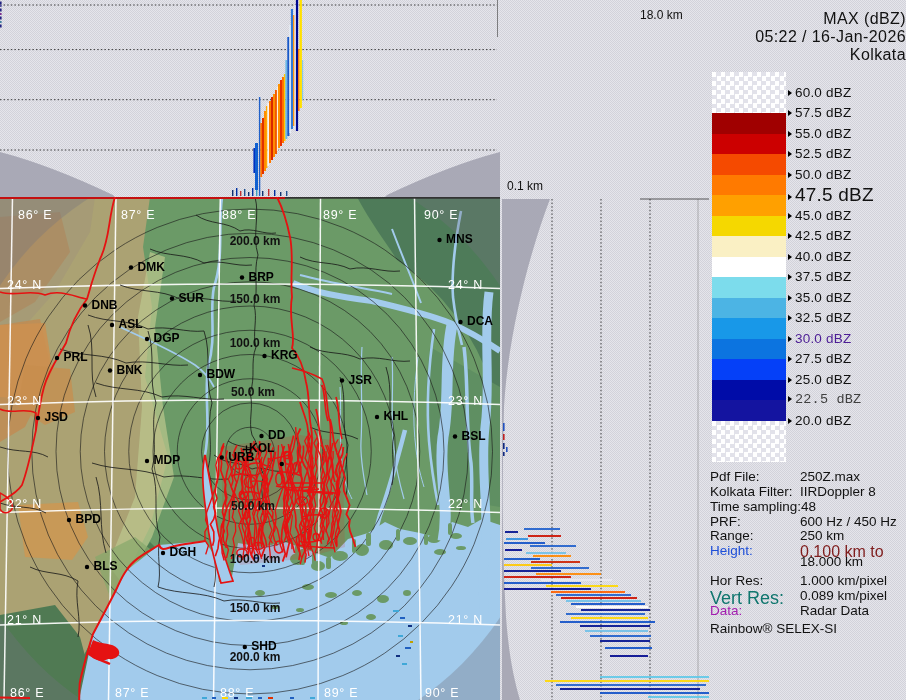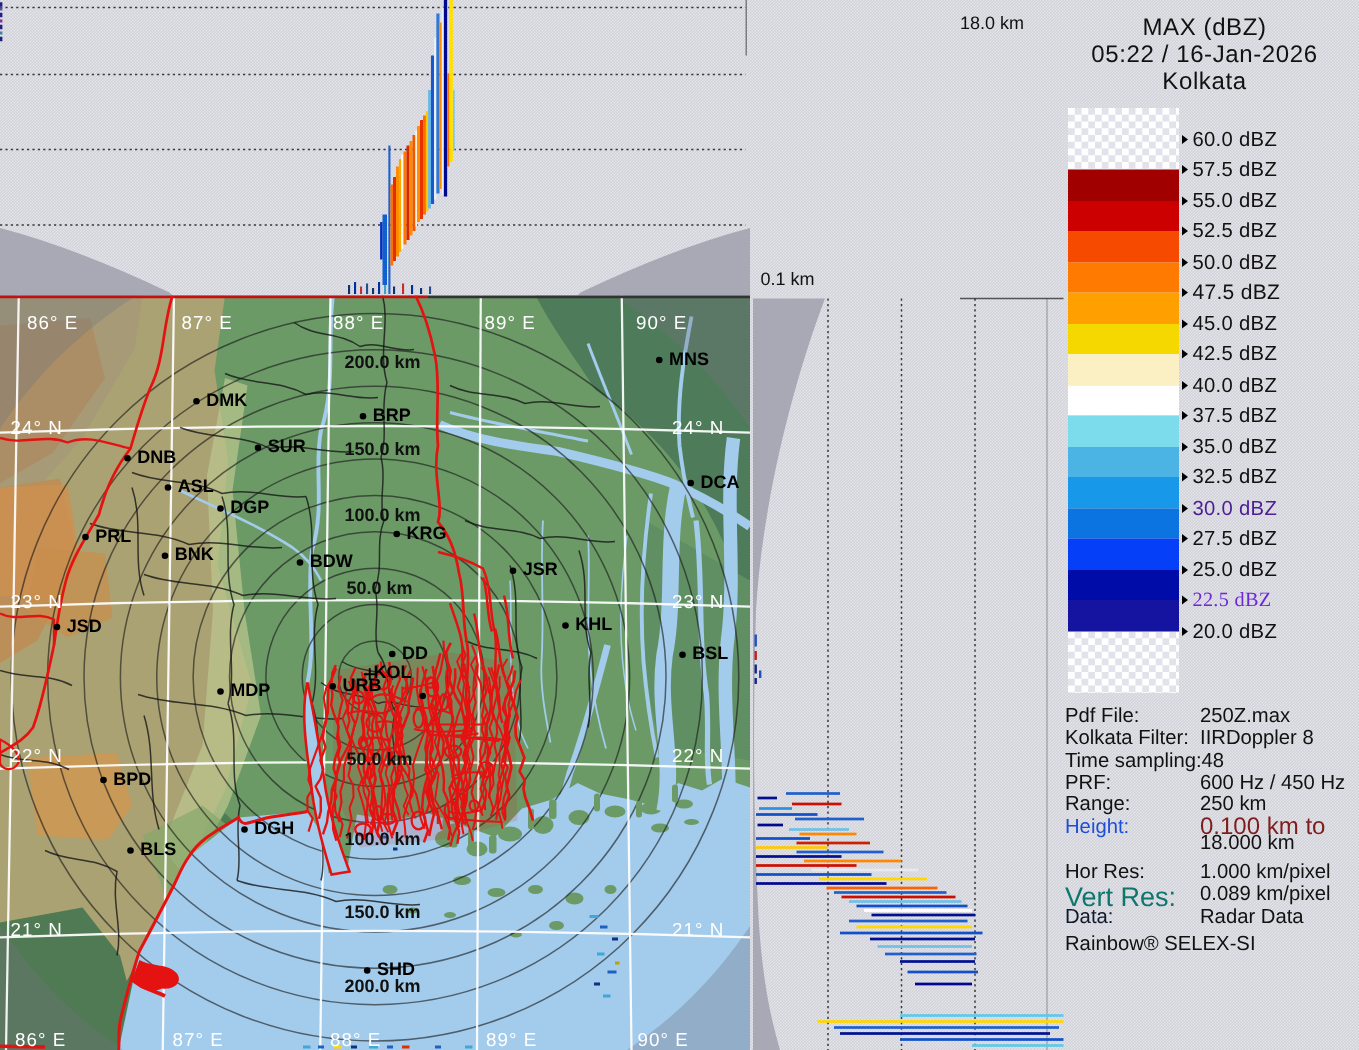--- a/index.html
+++ b/index.html
@@ -420,21 +420,21 @@
 <circle cx="87" cy="370.0" r="2.2" fill="#000"></circle>
 <text x="93.5" y="373.0" font-family="Liberation Sans, sans-serif" font-size="12" font-weight="bold" fill="#000">BLS</text>
 <circle cx="244.8" cy="450.0" r="2.2" fill="#000"></circle>
 <text x="251.3" y="453.0" font-family="Liberation Sans, sans-serif" font-size="12" font-weight="bold" fill="#000">SHD</text>
 <circle cx="281.8" cy="267.0" r="2.2" fill="#000"></circle>
 <path d="M246.5,248.5 v8 M242.5,252.5 h8" stroke="#000" stroke-width="1.3" fill="none"></path>
 <text x="249" y="255.0" font-family="Liberation Sans, sans-serif" font-size="12" font-weight="bold" fill="#000">KOL</text>
 </svg>
 <div style="font-family:'Liberation Sans',sans-serif;position:absolute;color:#111;font-size:12px;left:640px;top:8px">18.0 km</div>
 <div style="font-family:'Liberation Sans',sans-serif;position:absolute;color:#111;font-size:12px;left:507px;top:179px">0.1 km</div>
-<div style="font-family:'Liberation Sans',sans-serif;position:absolute;color:#111;left:700px;top:10px;width:206px;text-align:center;font-size:16px;line-height:17.8px;letter-spacing:0.4px">MAX (dBZ)<br>05:22 / 16-Jan-2026<br>Kolkata</div>
+<div style="font-family:'Liberation Sans',sans-serif;position:absolute;color:#111;left:700px;top:10px;width:206px;text-align:right;font-size:16px;line-height:17.8px;letter-spacing:0.4px">MAX (dBZ)<br>05:22 / 16-Jan-2026<br>Kolkata</div>
 <div style="position:absolute;left:712px;top:72px;width:74px;height:41px;background-color:#FFFFFF;background-image:conic-gradient(#E2E2EA 0.25turn,#FFFFFF 0.25turn 0.5turn,#E2E2EA 0.5turn 0.75turn,#FFFFFF 0.75turn);background-size:9px 9px;"></div>
 <div style="position:absolute;left:712px;top:420.5px;width:74px;height:41px;background-color:#FFFFFF;background-image:conic-gradient(#E2E2EA 0.25turn,#FFFFFF 0.25turn 0.5turn,#E2E2EA 0.5turn 0.75turn,#FFFFFF 0.75turn);background-size:9px 9px;"></div>
 <div style="position:absolute;left:712px;top:113.0px;width:74px;height:20.5px;background:#A00000"></div>
 <div style="position:absolute;left:712px;top:133.5px;width:74px;height:20.5px;background:#CC0000"></div>
 <div style="position:absolute;left:712px;top:154.0px;width:74px;height:20.5px;background:#F54A00"></div>
 <div style="position:absolute;left:712px;top:174.5px;width:74px;height:20.5px;background:#FF7A00"></div>
 <div style="position:absolute;left:712px;top:195.0px;width:74px;height:20.5px;background:#FFA000"></div>
 <div style="position:absolute;left:712px;top:215.5px;width:74px;height:20.5px;background:#F5D800"></div>
 <div style="position:absolute;left:712px;top:236.0px;width:74px;height:20.5px;background:#FAF0C4"></div>
 <div style="position:absolute;left:712px;top:256.5px;width:74px;height:20.5px;background:#FFFFFF"></div>
@@ -443,43 +443,43 @@
 <div style="position:absolute;left:712px;top:318.0px;width:74px;height:20.5px;background:#1898E8"></div>
 <div style="position:absolute;left:712px;top:338.5px;width:74px;height:20.5px;background:#0C74E0"></div>
 <div style="position:absolute;left:712px;top:359.0px;width:74px;height:20.5px;background:#0540F8"></div>
 <div style="position:absolute;left:712px;top:379.5px;width:74px;height:20.5px;background:#000CA8"></div>
 <div style="position:absolute;left:712px;top:400.0px;width:74px;height:20.5px;background:#1414A0"></div>
 <div style="font-family:'Liberation Sans',sans-serif;position:absolute;color:#111;left:788px;top:84.5px;font-size:13.5px;line-height:15px;letter-spacing:0.2px"><span style="display:inline-block;width:0;height:0;border-top:3.5px solid transparent;border-bottom:3.5px solid transparent;border-left:4.5px solid #000;margin-right:3px;margin-bottom:1px"></span>60.0 dBZ</div>
 <div style="font-family:'Liberation Sans',sans-serif;position:absolute;color:#111;left:788px;top:105.0px;font-size:13.5px;line-height:15px;letter-spacing:0.2px"><span style="display:inline-block;width:0;height:0;border-top:3.5px solid transparent;border-bottom:3.5px solid transparent;border-left:4.5px solid #000;margin-right:3px;margin-bottom:1px"></span>57.5 dBZ</div>
 <div style="font-family:'Liberation Sans',sans-serif;position:absolute;color:#111;left:788px;top:125.5px;font-size:13.5px;line-height:15px;letter-spacing:0.2px"><span style="display:inline-block;width:0;height:0;border-top:3.5px solid transparent;border-bottom:3.5px solid transparent;border-left:4.5px solid #000;margin-right:3px;margin-bottom:1px"></span>55.0 dBZ</div>
 <div style="font-family:'Liberation Sans',sans-serif;position:absolute;color:#111;left:788px;top:146.0px;font-size:13.5px;line-height:15px;letter-spacing:0.2px"><span style="display:inline-block;width:0;height:0;border-top:3.5px solid transparent;border-bottom:3.5px solid transparent;border-left:4.5px solid #000;margin-right:3px;margin-bottom:1px"></span>52.5 dBZ</div>
 <div style="font-family:'Liberation Sans',sans-serif;position:absolute;color:#111;left:788px;top:166.5px;font-size:13.5px;line-height:15px;letter-spacing:0.2px"><span style="display:inline-block;width:0;height:0;border-top:3.5px solid transparent;border-bottom:3.5px solid transparent;border-left:4.5px solid #000;margin-right:3px;margin-bottom:1px"></span>50.0 dBZ</div>
-<div style="font-family:'Liberation Sans',sans-serif;position:absolute;color:#111;left:788px;top:187.0px;font-size:14px;line-height:15px;letter-spacing:0.2px"><span style="display:inline-block;width:0;height:0;border-top:3.5px solid transparent;border-bottom:3.5px solid transparent;border-left:4.5px solid #000;margin-right:3px;margin-bottom:1px"></span>47.5 dBZ</div>
+<div style="font-family:'Liberation Sans',sans-serif;position:absolute;color:#111;left:788px;top:187.0px;font-size:19px;line-height:15px;letter-spacing:0.2px"><span style="display:inline-block;width:0;height:0;border-top:3.5px solid transparent;border-bottom:3.5px solid transparent;border-left:4.5px solid #000;margin-right:3px;margin-bottom:1px"></span>47.5 dBZ</div>
 <div style="font-family:'Liberation Sans',sans-serif;position:absolute;color:#111;left:788px;top:207.5px;font-size:13.5px;line-height:15px;letter-spacing:0.2px"><span style="display:inline-block;width:0;height:0;border-top:3.5px solid transparent;border-bottom:3.5px solid transparent;border-left:4.5px solid #000;margin-right:3px;margin-bottom:1px"></span>45.0 dBZ</div>
 <div style="font-family:'Liberation Sans',sans-serif;position:absolute;color:#111;left:788px;top:228.0px;font-size:13.5px;line-height:15px;letter-spacing:0.2px"><span style="display:inline-block;width:0;height:0;border-top:3.5px solid transparent;border-bottom:3.5px solid transparent;border-left:4.5px solid #000;margin-right:3px;margin-bottom:1px"></span>42.5 dBZ</div>
 <div style="font-family:'Liberation Sans',sans-serif;position:absolute;color:#111;left:788px;top:248.5px;font-size:13.5px;line-height:15px;letter-spacing:0.2px"><span style="display:inline-block;width:0;height:0;border-top:3.5px solid transparent;border-bottom:3.5px solid transparent;border-left:4.5px solid #000;margin-right:3px;margin-bottom:1px"></span>40.0 dBZ</div>
 <div style="font-family:'Liberation Sans',sans-serif;position:absolute;color:#111;left:788px;top:269.0px;font-size:13.5px;line-height:15px;letter-spacing:0.2px"><span style="display:inline-block;width:0;height:0;border-top:3.5px solid transparent;border-bottom:3.5px solid transparent;border-left:4.5px solid #000;margin-right:3px;margin-bottom:1px"></span>37.5 dBZ</div>
 <div style="font-family:'Liberation Sans',sans-serif;position:absolute;color:#111;left:788px;top:289.5px;font-size:13.5px;line-height:15px;letter-spacing:0.2px"><span style="display:inline-block;width:0;height:0;border-top:3.5px solid transparent;border-bottom:3.5px solid transparent;border-left:4.5px solid #000;margin-right:3px;margin-bottom:1px"></span>35.0 dBZ</div>
 <div style="font-family:'Liberation Sans',sans-serif;position:absolute;color:#111;left:788px;top:310.0px;font-size:13.5px;line-height:15px;letter-spacing:0.2px"><span style="display:inline-block;width:0;height:0;border-top:3.5px solid transparent;border-bottom:3.5px solid transparent;border-left:4.5px solid #000;margin-right:3px;margin-bottom:1px"></span>32.5 dBZ</div>
 <div style="font-family:'Liberation Sans',sans-serif;position:absolute;color:#4c1d95;left:788px;top:330.5px;font-size:13.5px;line-height:15px;letter-spacing:0.2px"><span style="display:inline-block;width:0;height:0;border-top:3.5px solid transparent;border-bottom:3.5px solid transparent;border-left:4.5px solid #000;margin-right:3px;margin-bottom:1px"></span>30.0 dBZ</div>
 <div style="font-family:'Liberation Sans',sans-serif;position:absolute;color:#111;left:788px;top:351.0px;font-size:13.5px;line-height:15px;letter-spacing:0.2px"><span style="display:inline-block;width:0;height:0;border-top:3.5px solid transparent;border-bottom:3.5px solid transparent;border-left:4.5px solid #000;margin-right:3px;margin-bottom:1px"></span>27.5 dBZ</div>
 <div style="font-family:'Liberation Sans',sans-serif;position:absolute;color:#111;left:788px;top:371.5px;font-size:13.5px;line-height:15px;letter-spacing:0.2px"><span style="display:inline-block;width:0;height:0;border-top:3.5px solid transparent;border-bottom:3.5px solid transparent;border-left:4.5px solid #000;margin-right:3px;margin-bottom:1px"></span>25.0 dBZ</div>
-<div style="font-family:Liberation Serif, serif;position:absolute;color:#6d28d9;left:788px;top:392.0px;font-size:13.5px;line-height:15px;letter-spacing:0.2px"><span style="display:inline-block;width:0;height:0;border-top:3.5px solid transparent;border-bottom:3.5px solid transparent;border-left:4.5px solid #000;margin-right:3px;margin-bottom:1px"></span>22.5 dBZ</div>
+<div style="font-family:Liberation Mono, monospace;position:absolute;color:#404040;left:788px;top:392.0px;font-size:13.5px;line-height:15px;letter-spacing:0.2px"><span style="display:inline-block;width:0;height:0;border-top:3.5px solid transparent;border-bottom:3.5px solid transparent;border-left:4.5px solid #000;margin-right:3px;margin-bottom:1px"></span>22.5 dBZ</div>
 <div style="font-family:'Liberation Sans',sans-serif;position:absolute;color:#111;left:788px;top:412.5px;font-size:13.5px;line-height:15px;letter-spacing:0.2px"><span style="display:inline-block;width:0;height:0;border-top:3.5px solid transparent;border-bottom:3.5px solid transparent;border-left:4.5px solid #000;margin-right:3px;margin-bottom:1px"></span>20.0 dBZ</div>
 <div style="font-family:'Liberation Sans',sans-serif;position:absolute;color:#111;left:710px;top:469px;font-size:13.5px;white-space:nowrap">Pdf File:</div>
 <div style="font-family:'Liberation Sans',sans-serif;position:absolute;color:#111;left:800px;top:469px;font-size:13.5px;white-space:nowrap">250Z.max</div>
 <div style="font-family:'Liberation Sans',sans-serif;position:absolute;color:#111;left:710px;top:484px;font-size:13.5px;white-space:nowrap">Kolkata Filter:</div>
 <div style="font-family:'Liberation Sans',sans-serif;position:absolute;color:#111;left:800px;top:484px;font-size:13.5px;white-space:nowrap">IIRDoppler 8</div>
 <div style="font-family:'Liberation Sans',sans-serif;position:absolute;color:#111;left:710px;top:499px;font-size:13.5px;white-space:nowrap">Time sampling:48</div>
 <div style="font-family:'Liberation Sans',sans-serif;position:absolute;color:#111;left:710px;top:514px;font-size:13.5px;white-space:nowrap">PRF:</div>
 <div style="font-family:'Liberation Sans',sans-serif;position:absolute;color:#111;left:800px;top:514px;font-size:13.5px;white-space:nowrap">600 Hz / 450 Hz</div>
 <div style="font-family:'Liberation Sans',sans-serif;position:absolute;color:#111;left:710px;top:528px;font-size:13.5px;white-space:nowrap">Range:</div>
 <div style="font-family:'Liberation Sans',sans-serif;position:absolute;color:#111;left:800px;top:528px;font-size:13.5px;white-space:nowrap">250 km</div>
 <div style="font-family:'Liberation Sans',sans-serif;position:absolute;color:#1d4ed8;left:710px;top:543px;font-size:13.5px;white-space:nowrap">Height:</div>
 <div style="font-family:'Liberation Sans',sans-serif;position:absolute;color:#7f1d1d;left:800px;top:543px;font-size:16px;white-space:nowrap">0.100 km to</div>
 <div style="font-family:'Liberation Sans',sans-serif;position:absolute;color:#111;left:710px;top:554px;font-size:13.5px;white-space:nowrap"></div>
 <div style="font-family:'Liberation Sans',sans-serif;position:absolute;color:#111;left:800px;top:554px;font-size:13.5px;white-space:nowrap">18.000 km</div>
 <div style="font-family:'Liberation Sans',sans-serif;position:absolute;color:#111;left:710px;top:573px;font-size:13.5px;white-space:nowrap">Hor Res:</div>
 <div style="font-family:'Liberation Sans',sans-serif;position:absolute;color:#111;left:800px;top:573px;font-size:13.5px;white-space:nowrap">1.000 km/pixel</div>
 <div style="font-family:'Liberation Sans',sans-serif;position:absolute;color:#0f766e;left:710px;top:588px;font-size:18px;white-space:nowrap">Vert Res:</div>
 <div style="font-family:'Liberation Sans',sans-serif;position:absolute;color:#111;left:800px;top:588px;font-size:13.5px;white-space:nowrap">0.089 km/pixel</div>
-<div style="font-family:'Liberation Sans',sans-serif;position:absolute;color:#0f172a;left:710px;top:603px;font-size:13.5px;white-space:nowrap">Data:</div>
+<div style="font-family:'Liberation Sans',sans-serif;position:absolute;color:#a21caf;left:710px;top:603px;font-size:13.5px;white-space:nowrap">Data:</div>
 <div style="font-family:'Liberation Sans',sans-serif;position:absolute;color:#111;left:800px;top:603px;font-size:13.5px;white-space:nowrap">Radar Data</div>
 <div style="font-family:'Liberation Sans',sans-serif;position:absolute;color:#111;left:710px;top:621px;font-size:13.5px;white-space:nowrap">Rainbow® SELEX-SI</div>
 </body></html>

